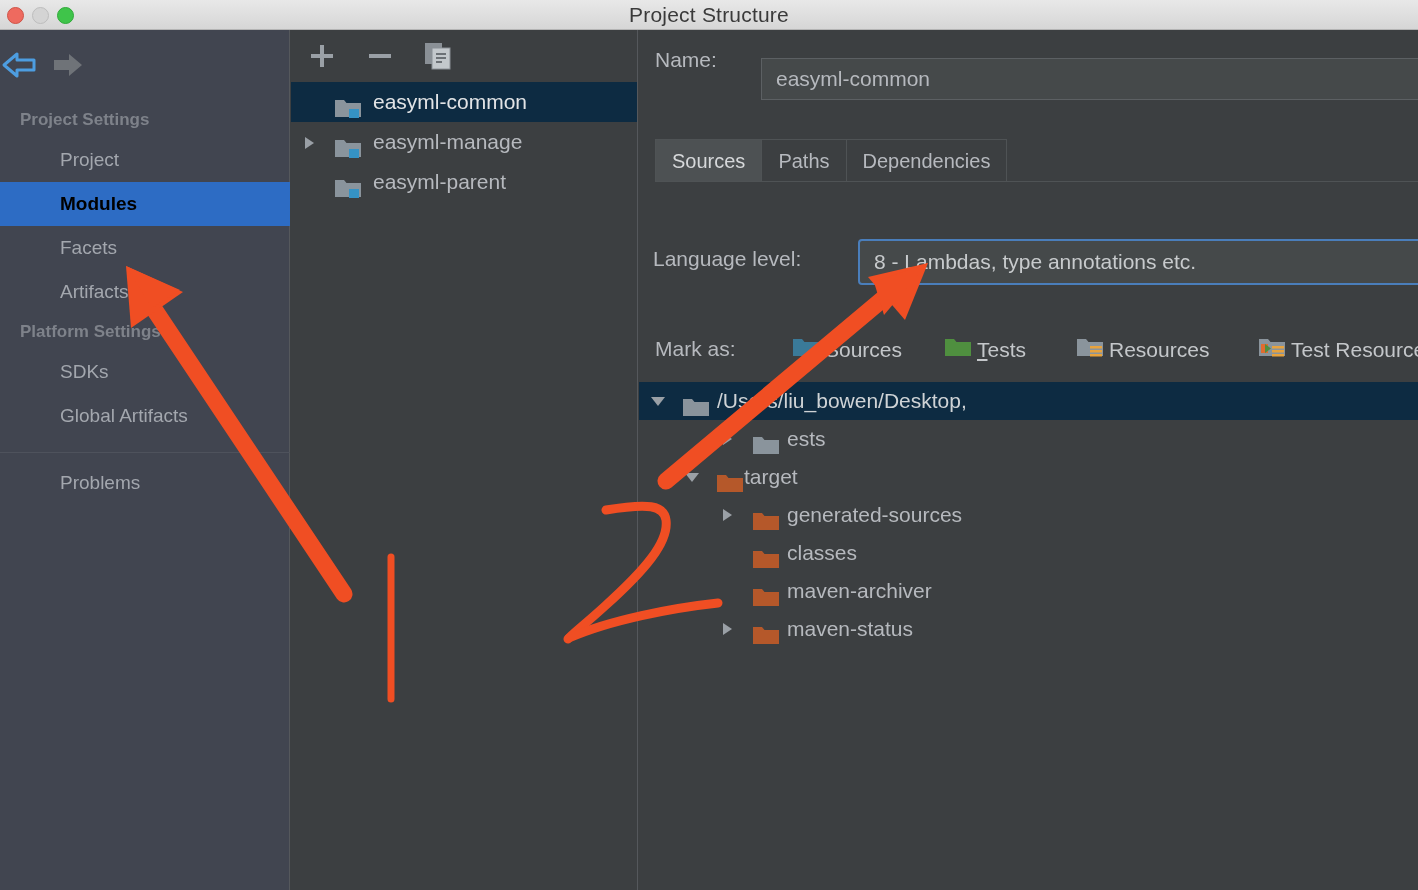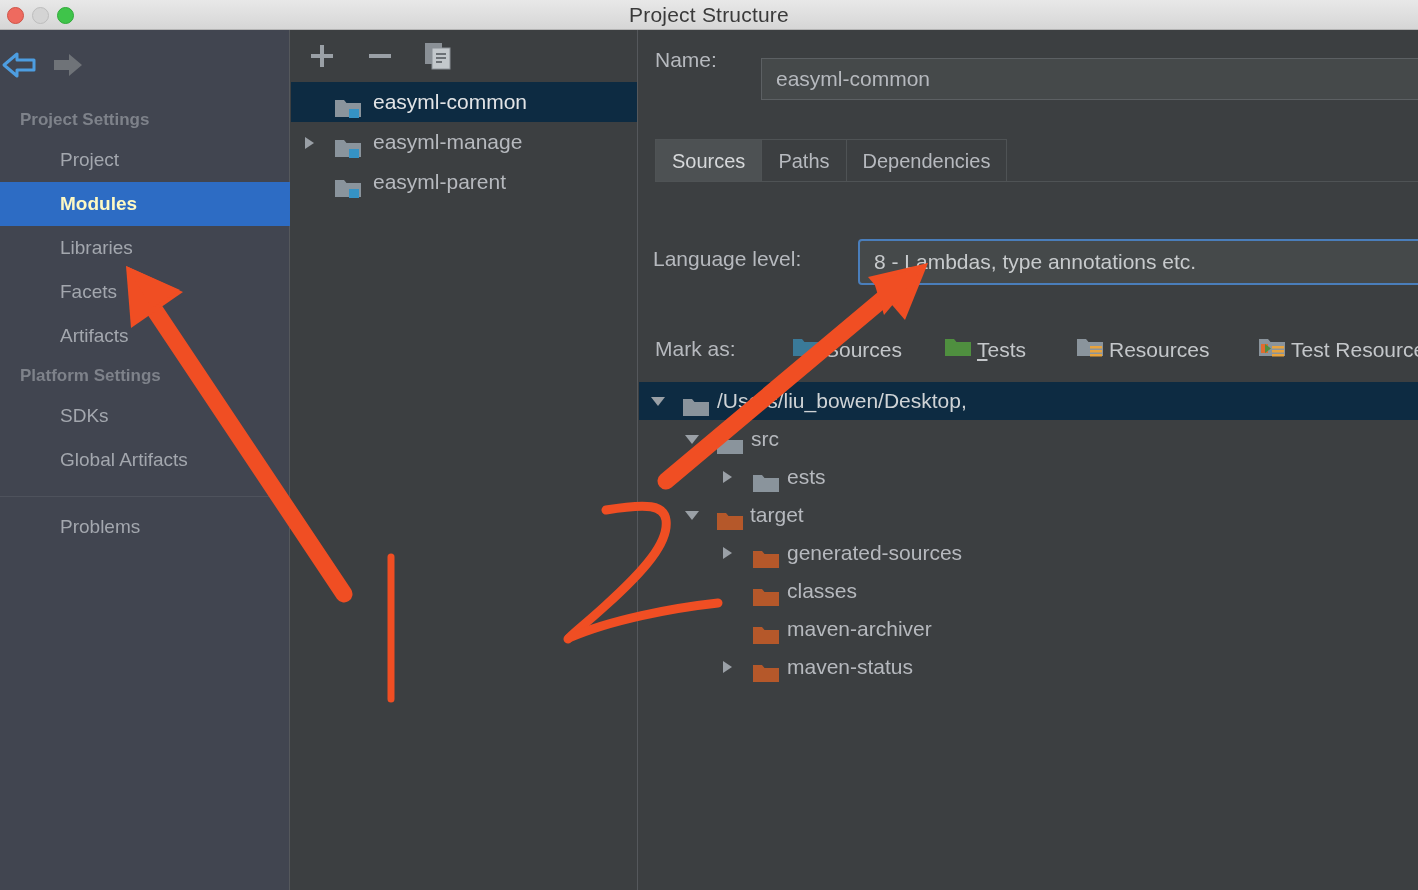--- a/index.html
+++ b/index.html
@@ -51,21 +51,21 @@
   .sec-head {
     font-size: 17px; font-weight: bold; color: #7e828a;
     padding-left: 20px; height: 36px; line-height: 36px;
   }
   .nav-item {
     font-size: 19px; color: #a3a7ae;
     padding-left: 60px; height: 44px; line-height: 44px;
     white-space: nowrap;
   }
   .nav-item.selected {
-    background: #2d6cc4; color: #fef9c3; font-weight: 600;
+    background: #2d6cc4; color: #000000; font-weight: 600;
   }
   .side-divider {
     margin: 14px 0 8px 0; height: 1px; background: #4e525c; width: 290px;
   }
   .sidebar-scroll { position: absolute; left: 0; top: 72px; width: 290px; }
 
   
   .modpanel {
     position: absolute; left: 291px; top: 30px;
     width: 347px; height: 860px;
@@ -210,21 +210,20 @@
           <path d="M21 4 L21 10 L6 10 L6 20 L21 20 L21 26 L34 15 Z" fill="#6f7378"></path>
         </svg>
       </div>
     </div>
 
     <div class="sidebar-scroll">
 
       <div class="sec-head">Project Settings</div>
       <div class="nav-item">Project</div>
       <div class="nav-item selected">Modules</div>
-      <div class="nav-item">Libraries</div>
       <div class="nav-item">Facets</div>
       <div class="nav-item">Artifacts</div>
 
       <div class="sec-head">Platform Settings</div>
       <div class="nav-item">SDKs</div>
       <div class="nav-item">Global Artifacts</div>
 
       <div class="side-divider"></div>
 
       <div class="nav-item">Problems</div>
@@ -360,48 +359,39 @@
         <span class="tw open" style="left:12px;"></span>
         <span class="tfold" style="left:44px;">
           <svg width="26" height="21" viewBox="0 0 26 21">
               <path d="M0 2h9l2.5 3H26v14H0z" fill="#8a949c"></path>
             </svg>
         </span>
         <span class="tlabel" style="left:78px;">/Users/liu_bowen/Desktop,</span>
 
       </div>
 
+
+      <div class="trow">
+        <span class="tw" style="left:84px;"></span>
+        <span class="tfold" style="left:114px;">
+          <svg width="26" height="21" viewBox="0 0 26 21">
+              <path d="M0 2h9l2.5 3H26v14H0z" fill="#8a949c"></path>
+            </svg>
+        </span>
+        <span class="tlabel" style="left:148px;">ests</span>
+      </div>
+
       <div class="trow">
         <span class="tw open" style="left:46px;"></span>
         <span class="tfold" style="left:78px;">
           <svg width="26" height="21" viewBox="0 0 26 21">
-              <path d="M0 2h9l2.5 3H26v14H0z" fill="#8a949c"></path>
-            </svg>
-        </span>
-        <span class="tlabel" style="left:112px;">src</span>
-      </div>
-
-      <div class="trow">
-        <span class="tw" style="left:84px;"></span>
-        <span class="tfold" style="left:114px;">
-          <svg width="26" height="21" viewBox="0 0 26 21">
-              <path d="M0 2h9l2.5 3H26v14H0z" fill="#8a949c"></path>
-            </svg>
-        </span>
-        <span class="tlabel" style="left:148px;">ests</span>
-      </div>
-
-      <div class="trow">
-        <span class="tw open" style="left:46px;"></span>
-        <span class="tfold" style="left:78px;">
-          <svg width="26" height="21" viewBox="0 0 26 21">
               <path d="M0 2h9l2.5 3H26v14H0z" fill="#b5582a"></path>
             </svg>
         </span>
-        <span class="tlabel" style="left:111px;">target</span>
+        <span class="tlabel" style="left:105px;">target</span>
       </div>
 
       <div class="trow">
         <span class="tw" style="left:84px;"></span>
         <span class="tfold" style="left:114px;">
           <svg width="26" height="21" viewBox="0 0 26 21">
               <path d="M0 2h9l2.5 3H26v14H0z" fill="#b5582a"></path>
             </svg>
         </span>
         <span class="tlabel" style="left:148px;">generated-sources</span>

